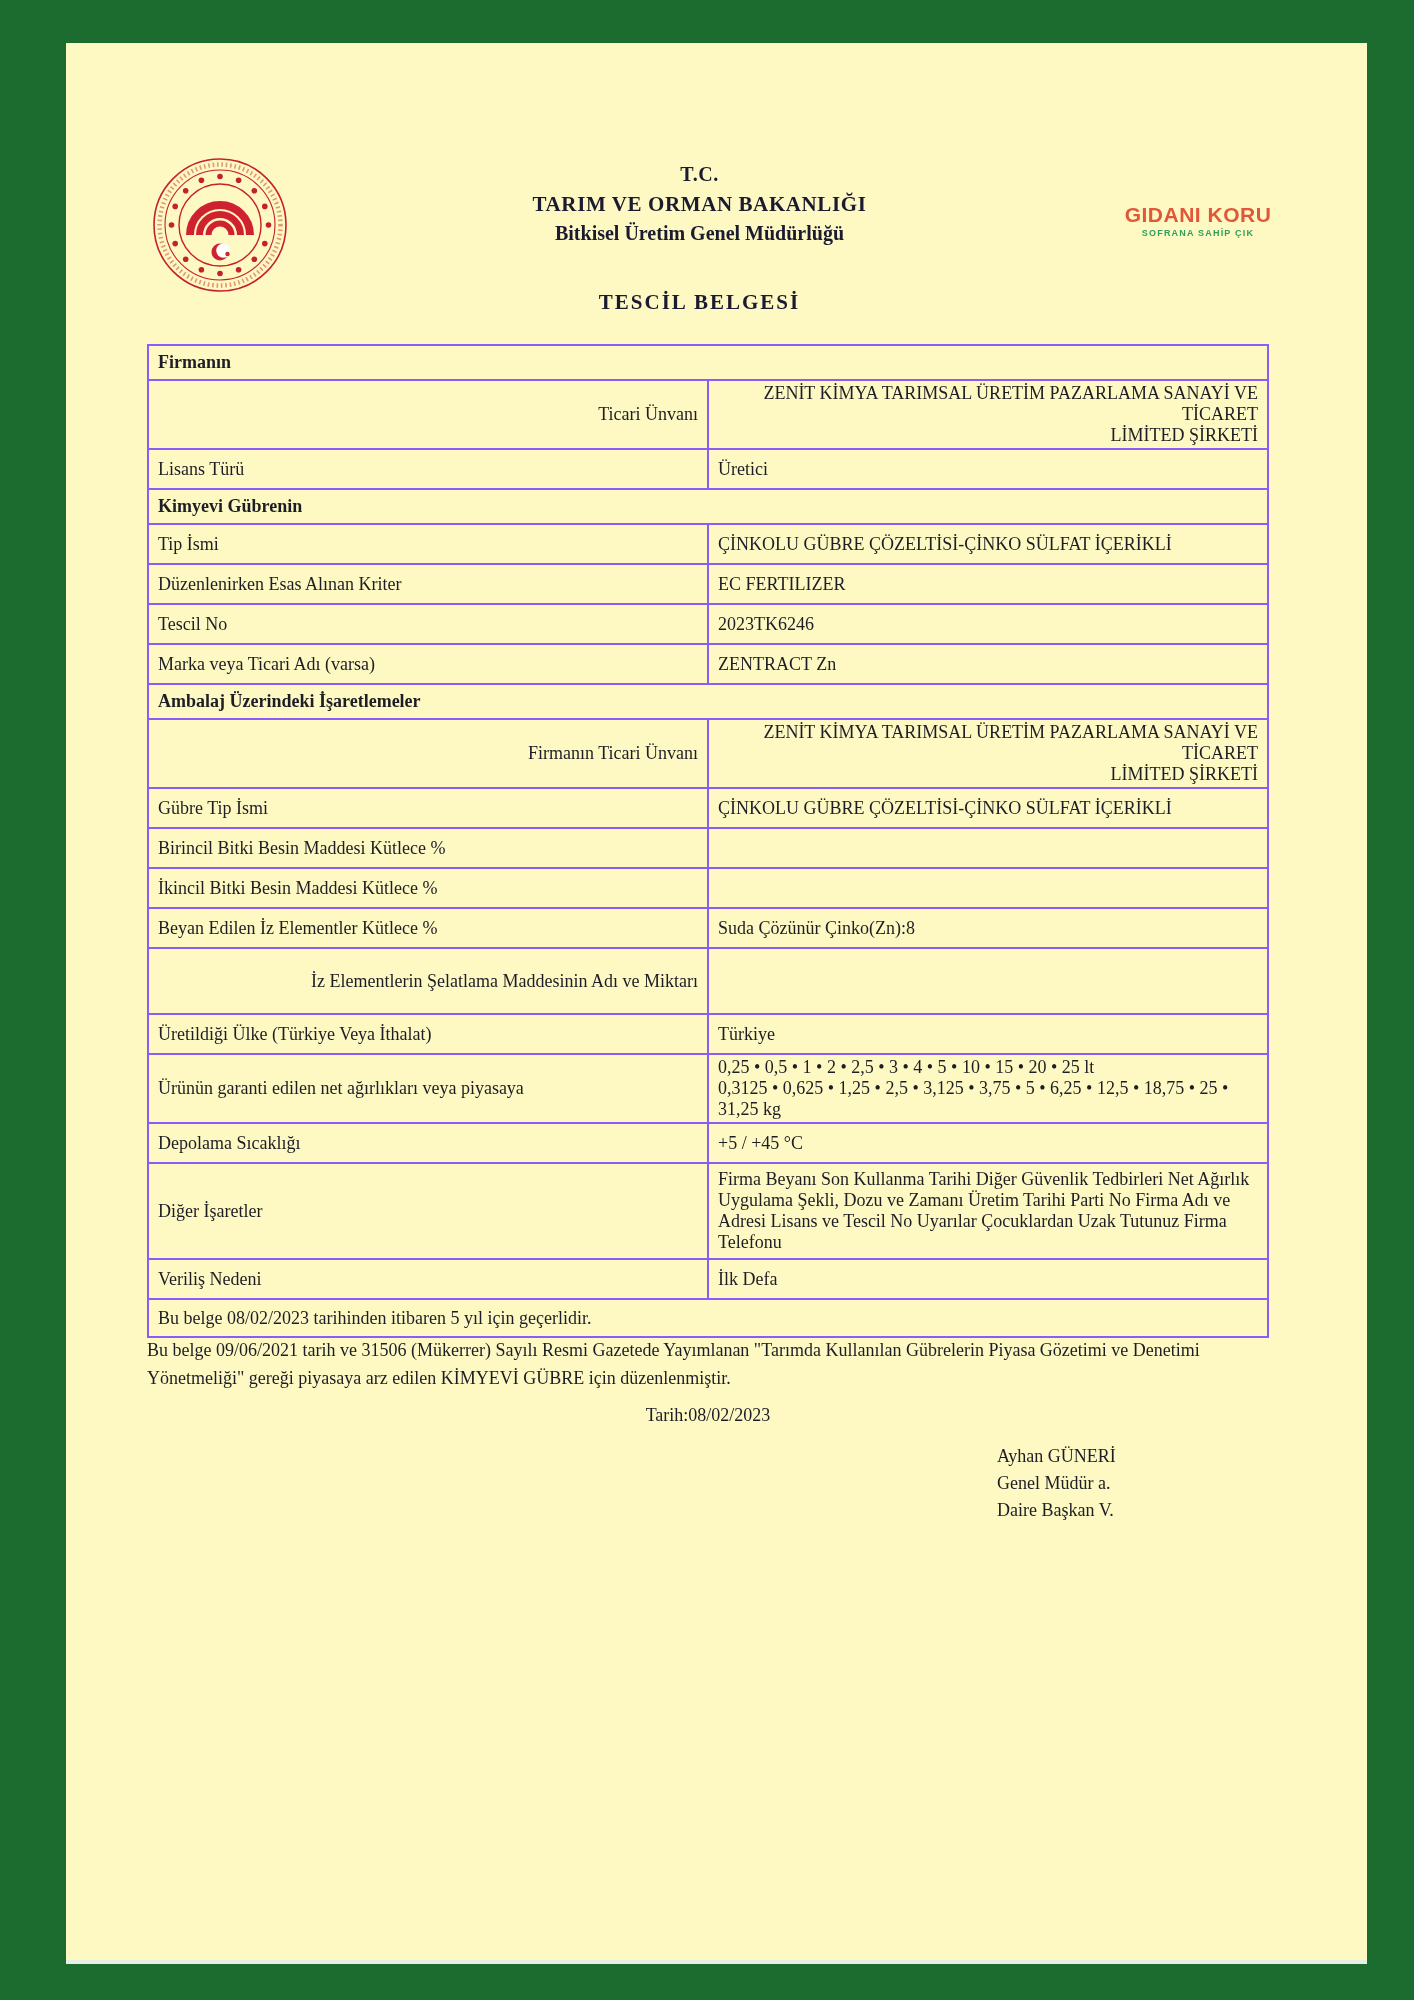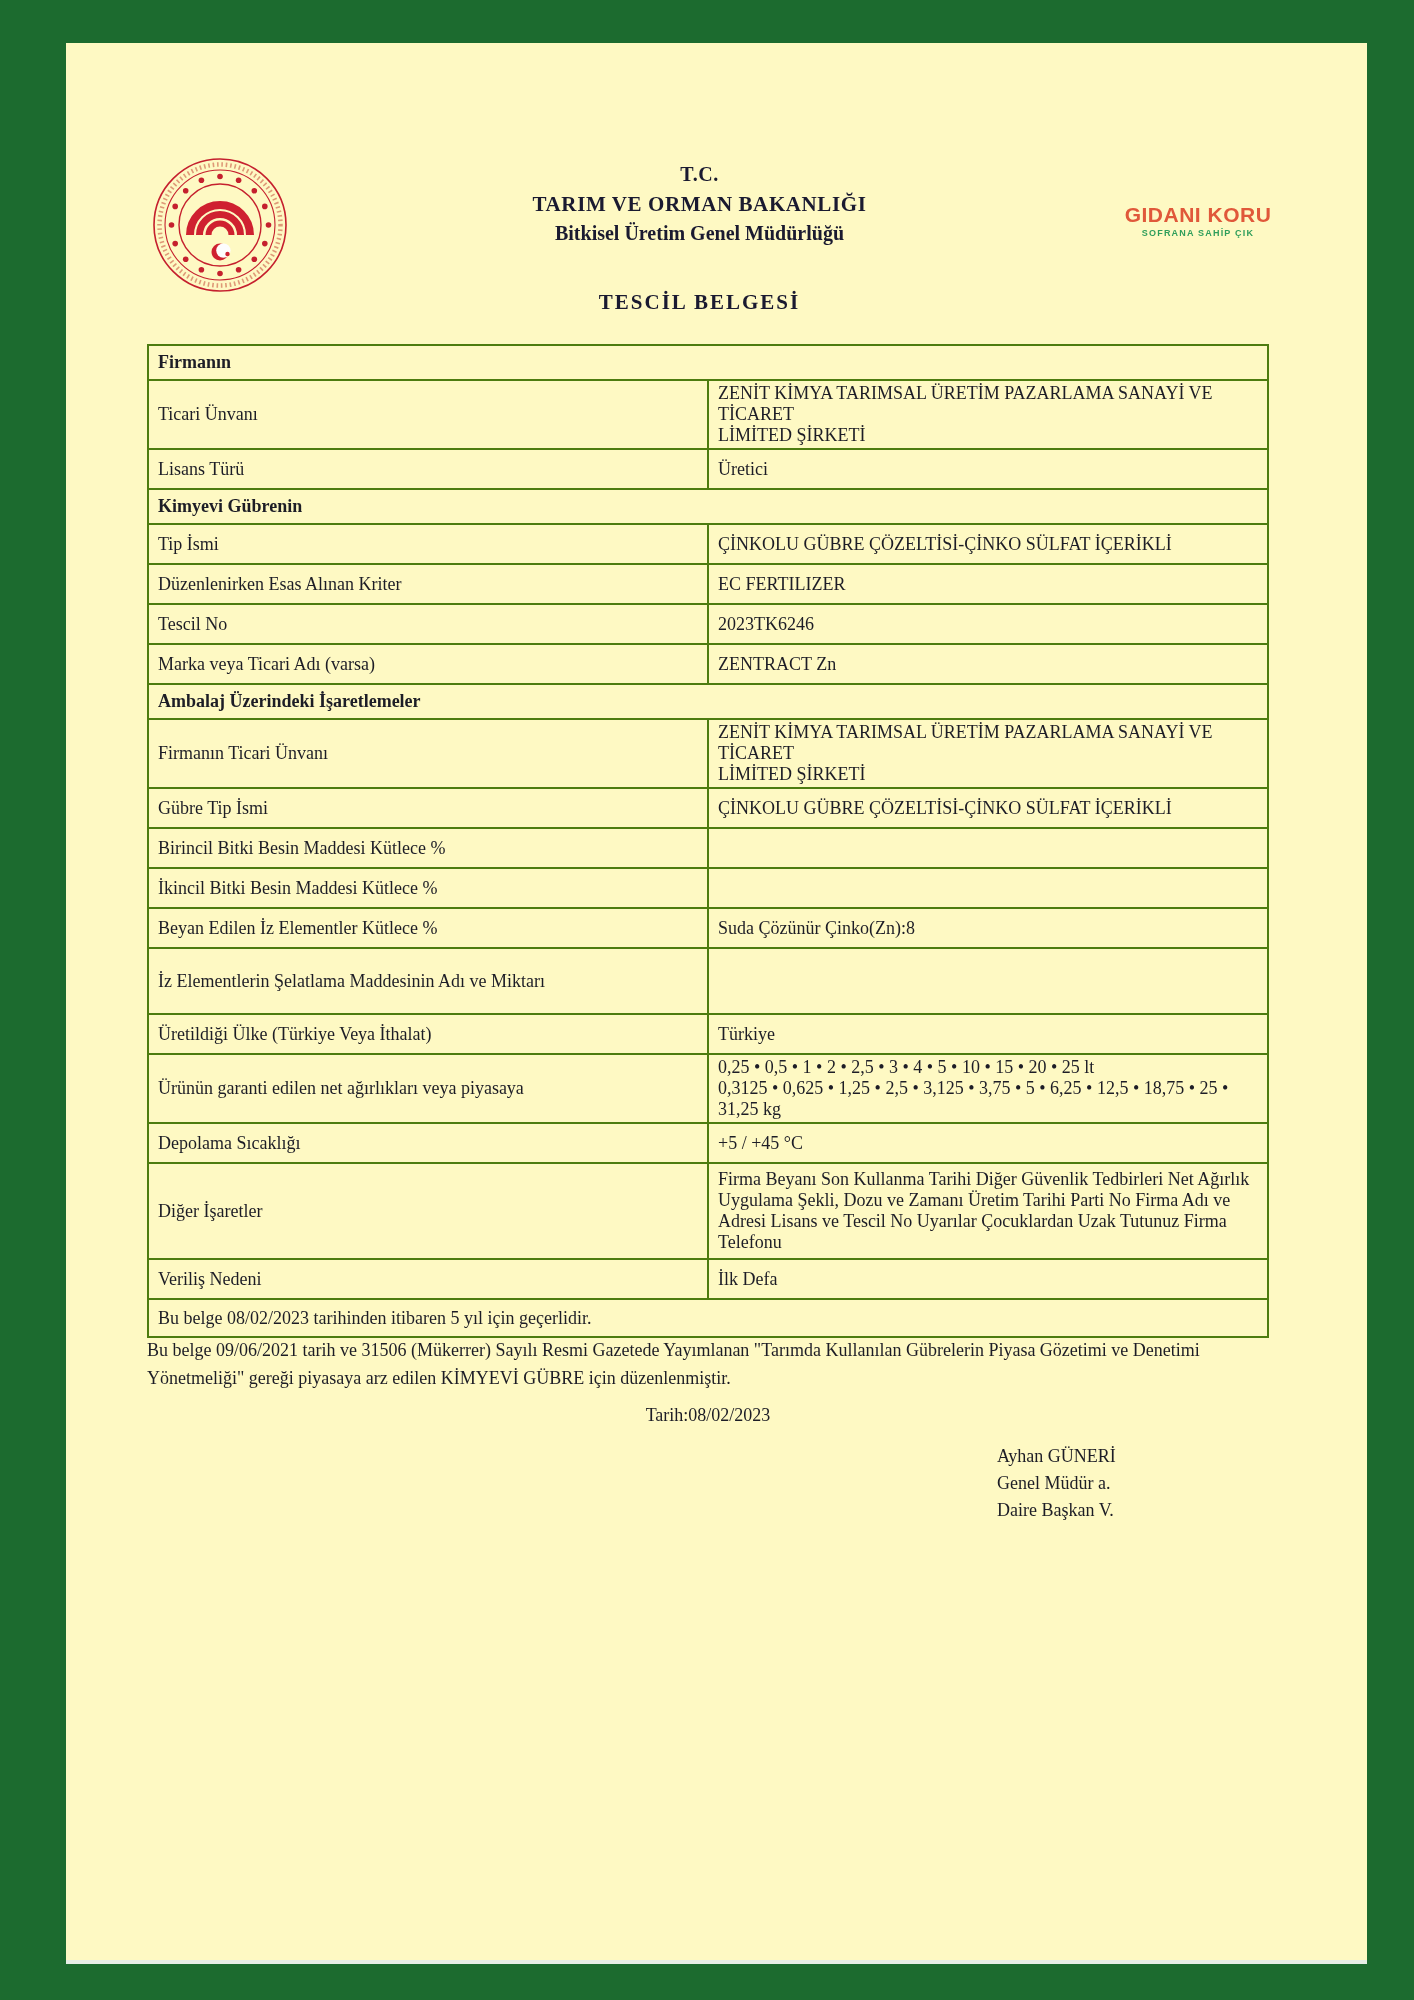--- a/index.html
+++ b/index.html
@@ -35,30 +35,30 @@
     text-align:center; font-family:"Liberation Sans", sans-serif;
   }
   .gidani-title { color:#e0583a; font-weight:bold; font-size:21px; letter-spacing:0.5px; }
   .gidani-sub   { color:#2f9e5b; font-weight:bold; font-size:9px; letter-spacing:1.2px; margin-top:1px; }
 
   table.cert {
     position:absolute; left:81px; top:301px; width:1122px;
     border-collapse:collapse; table-layout:fixed;
   }
   table.cert td {
-    border:2px solid #4d7c0f;
+    border:2px solid #8b5cf6;
     padding:2px 9px;
     font-size:18px;
     vertical-align:middle;
     overflow:hidden;
   }
   td.lbl { width:392px; }
   tr.sec td { font-weight:bold; height:29px; }
   tr.r1 td { height:34px; }
-  tr.r2 td { height:60px; }
+  tr.r2 td { height:60px;text-align:right; }
   tr.rw td { height:62px; }
   tr.rd td { height:90px; }
   tr.rf td { height:32px; }
   .vline { display:block; }
 
   .footnote {
     position:absolute; left:81px; top:1294px; width:1128px;
     font-size:18px; line-height:1.55;
   }
   .date-line {

